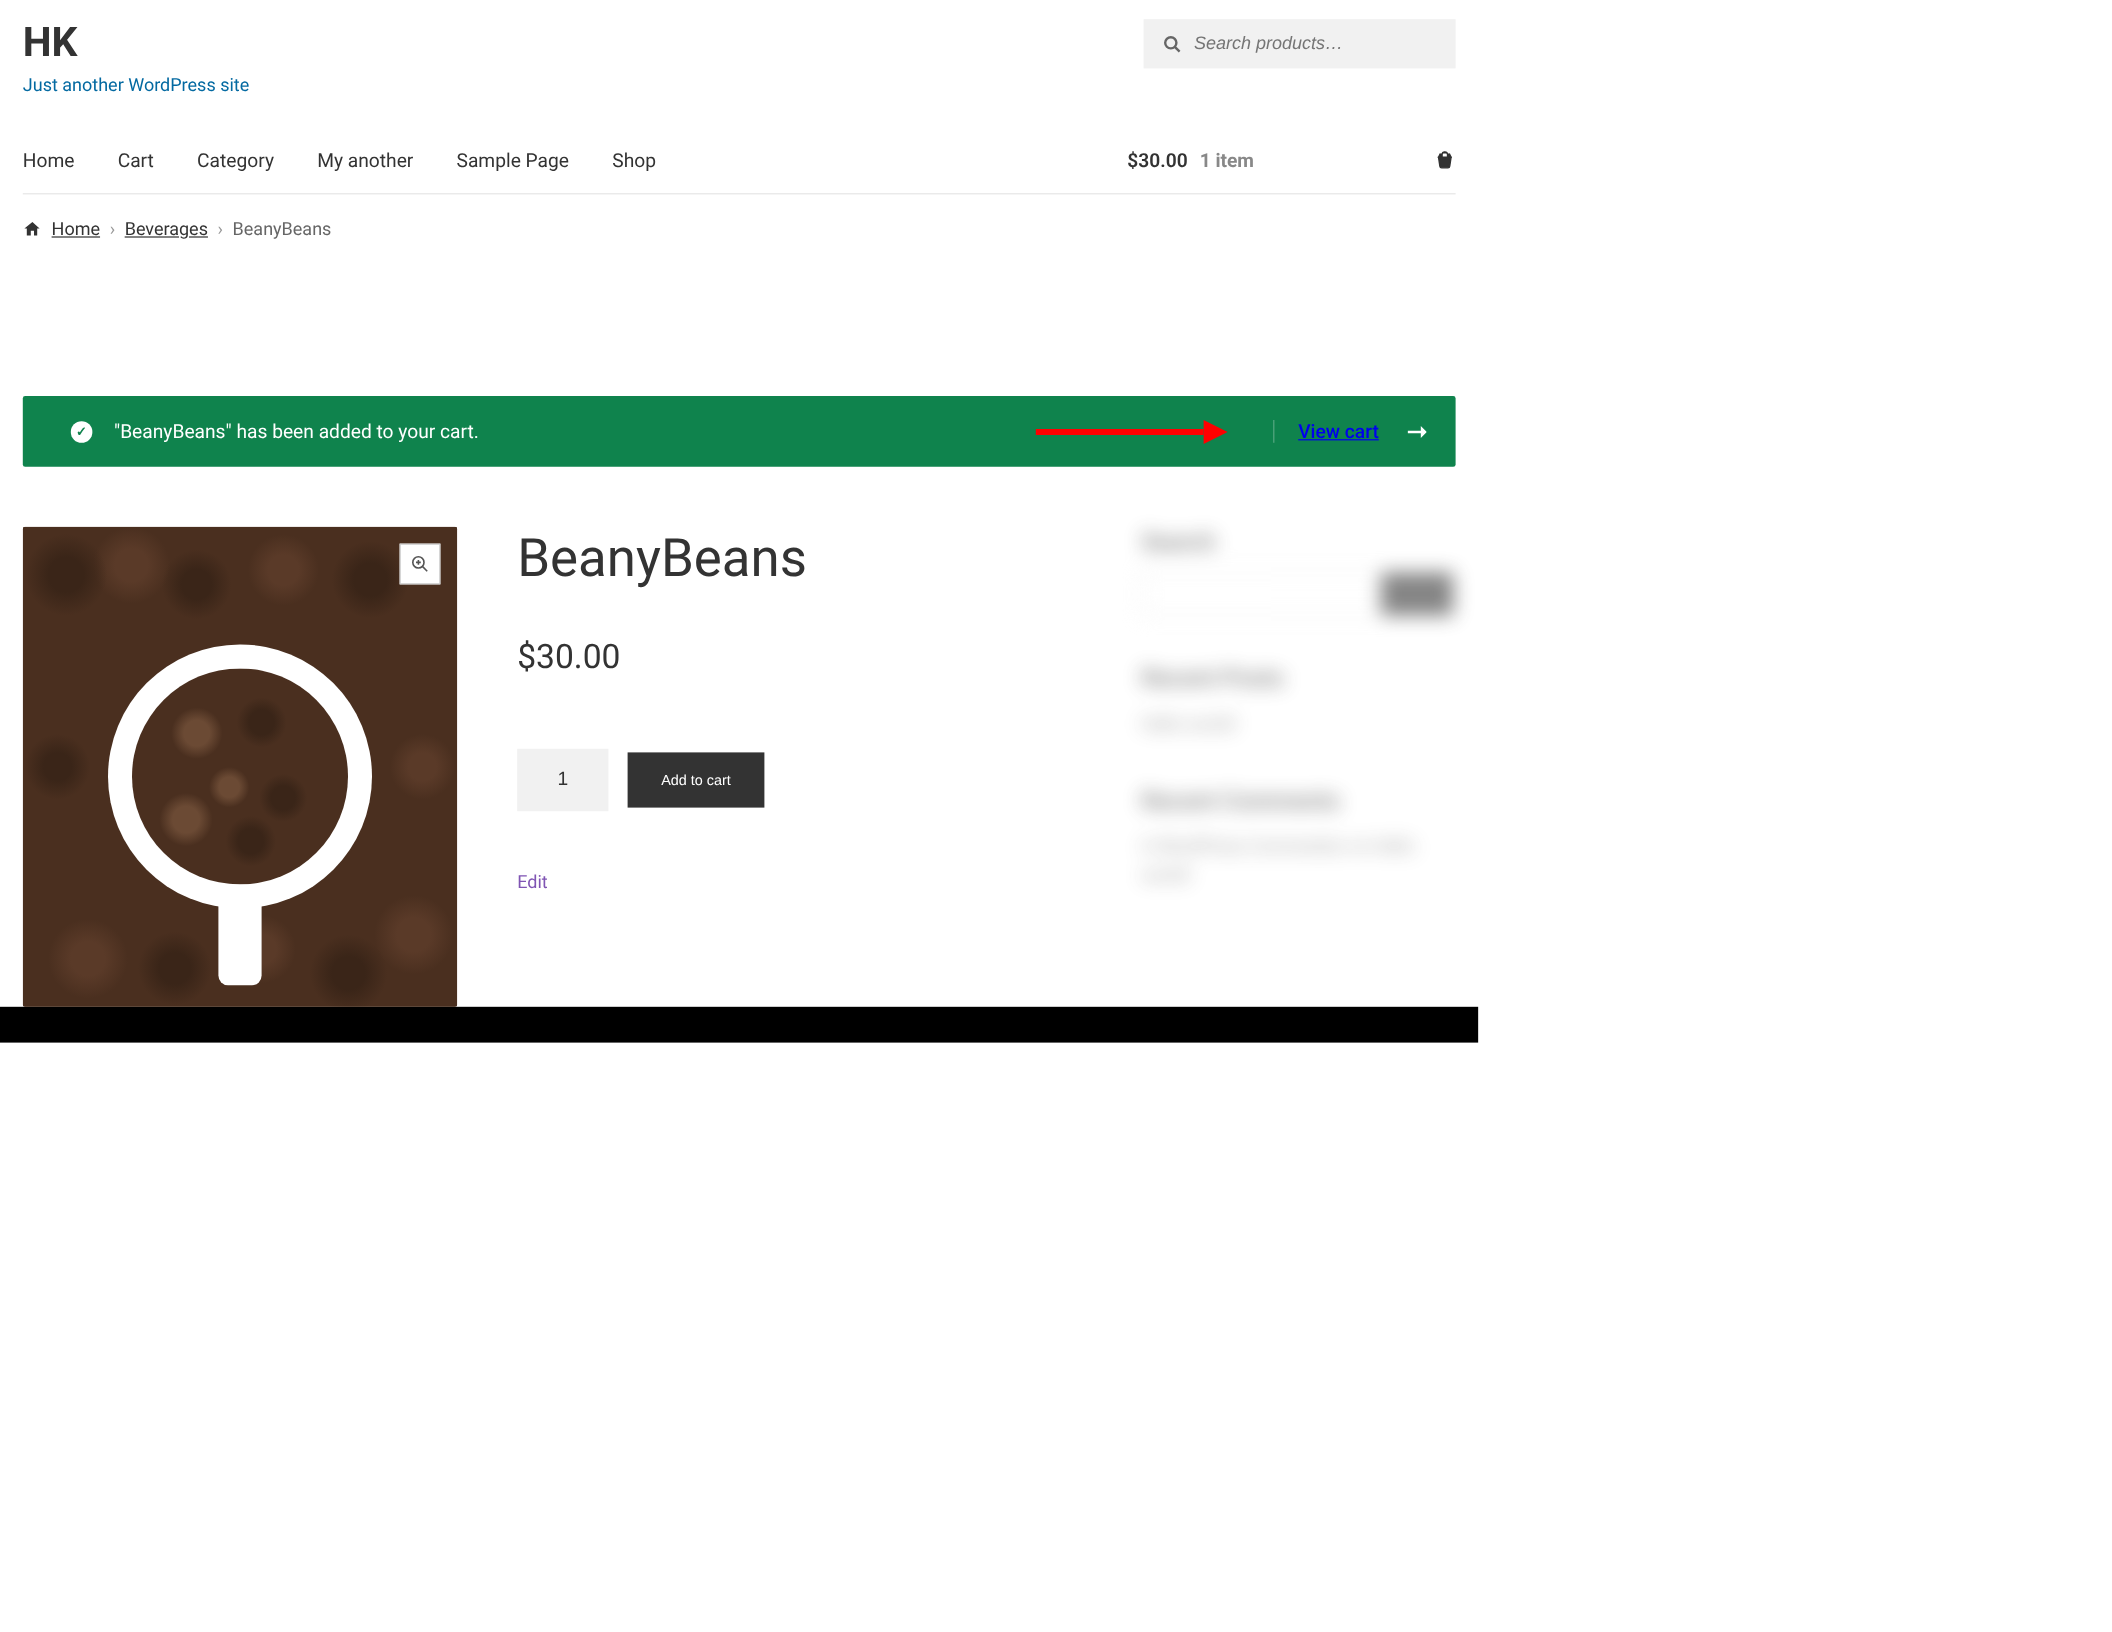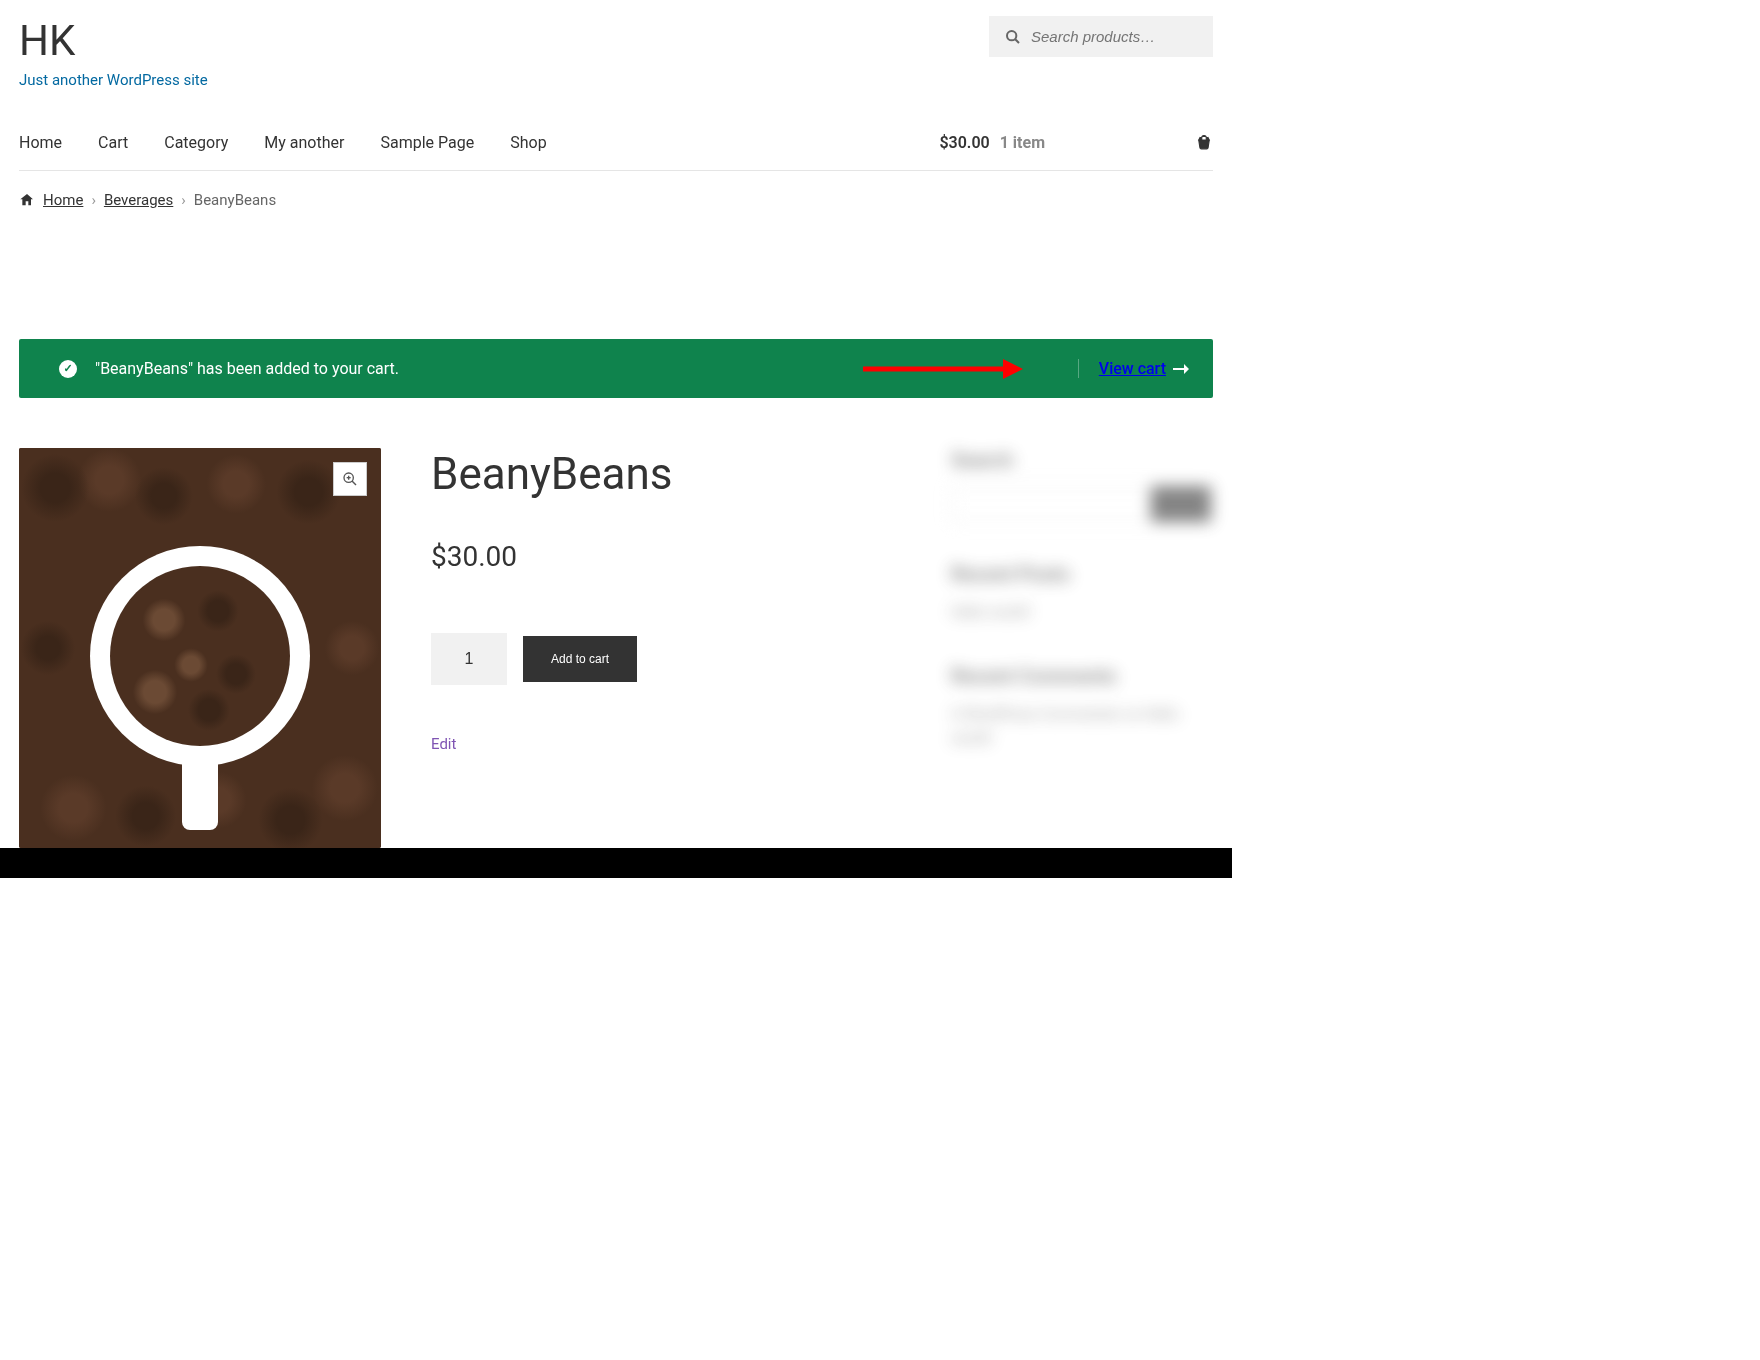--- a/index.html
+++ b/index.html
@@ -1,36 +1,36 @@
 <!DOCTYPE html>
 <html><head>
 <meta charset="utf-8">
 <style>
   * { box-sizing: border-box; margin: 0; padding: 0; }
   body { font-family: -apple-system, BlinkMacSystemFont, "Segoe UI", Roboto, sans-serif; color: #333; background: #fff; width: 1232px; }
   .container { padding: 0 19px; }
   .header-top { display: flex; justify-content: space-between; align-items: flex-start; padding-top: 16px; }
-  .site-title { font-size: 42px; font-weight: 400; color: #333; }
+  .site-title { font-size: 34px; font-weight: 700; color: #333; }
   .tagline { font-size: 15px; color: #0369a1; margin-top: 6px; }
-  .search-box { background: #f1f1f1; display: flex; align-items: center; padding: 12px 16px; width: 224px; }
+  .search-box { background: #f1f1f1; display: flex; align-items: center; padding: 12px 16px; width: 260px; }
   .search-box input { border: none; background: transparent; font-size: 15px; font-style: italic; color: #777; outline: none; flex: 1; margin-left: 10px; }
   .nav-row { display: flex; justify-content: space-between; align-items: center; margin-top: 44px; padding-bottom: 18px; border-bottom: 1px solid #e5e5e5; }
   .nav-menu { display: flex; gap: 36px; }
   .nav-menu a { text-decoration: none; color: #333; font-size: 16px; }
   .cart-summary { display: flex; align-items: center; gap: 10px; font-size: 16px; }
   .cart-price { font-weight: 600; color: #333; }
   .cart-count { color: #888; font-weight: bold; }
   .breadcrumb { display: flex; align-items: center; gap: 8px; padding: 20px 0; font-size: 15px; color: #555; }
   .breadcrumb a { color: #333; text-decoration: underline; }
   .breadcrumb .sep { color: #999; }
   .breadcrumb .current { color: #666; }
   .message-bar { background: #0f834d; color: #fff; display: flex; align-items: center; justify-content: space-between; padding: 20px 24px 20px 40px; margin-top: 110px; margin-bottom: 50px; border-radius: 2px; position: relative; }
   .message-left { display: flex; align-items: center; gap: 18px; font-size: 16px; }
   .check-icon { width: 18px; height: 18px; background: #fff; border-radius: 50%; display: flex; align-items: center; justify-content: center; color: #0f834d; font-size: 11px; font-weight: bold; }
-  .view-cart { display: flex; align-items: center; gap: 7px; padding-left: 20px; border-left: 1px solid rgba(255,255,255,0.3); font-size: 16px; font-weight: 500; }
+  .view-cart { display: flex; align-items: center; gap: 24px; padding-left: 20px; border-left: 1px solid rgba(255,255,255,0.3); font-size: 16px; font-weight: 500; }
   .arrow-annotation { position: absolute; right: 190px; top: 50%; transform: translateY(-50%); z-index: 10; }
   .product-area { display: flex; gap: 50px; align-items: flex-start; }
   .product-image-wrap { position: relative; width: 362px; height: 400px; }
   .product-image { width: 100%; height: 100%; background: radial-gradient(circle at 48% 55%, #f5f5f5 0%, #e8e8e8 22%, #fff 25%, transparent 26%), #4a2f1f; border-radius: 2px; overflow: hidden; position: relative; }
   .beans-texture { position:absolute; inset:0; background: 
      radial-gradient(circle at 10% 10%, #3a2518 3%, transparent 7%),
      radial-gradient(circle at 25% 8%, #5a3a28 3%, transparent 7%),
      radial-gradient(circle at 40% 12%, #3a2518 3%, transparent 7%),
      radial-gradient(circle at 60% 9%, #5a3a28 3%, transparent 7%),
      radial-gradient(circle at 80% 11%, #3a2518 3%, transparent 7%),

